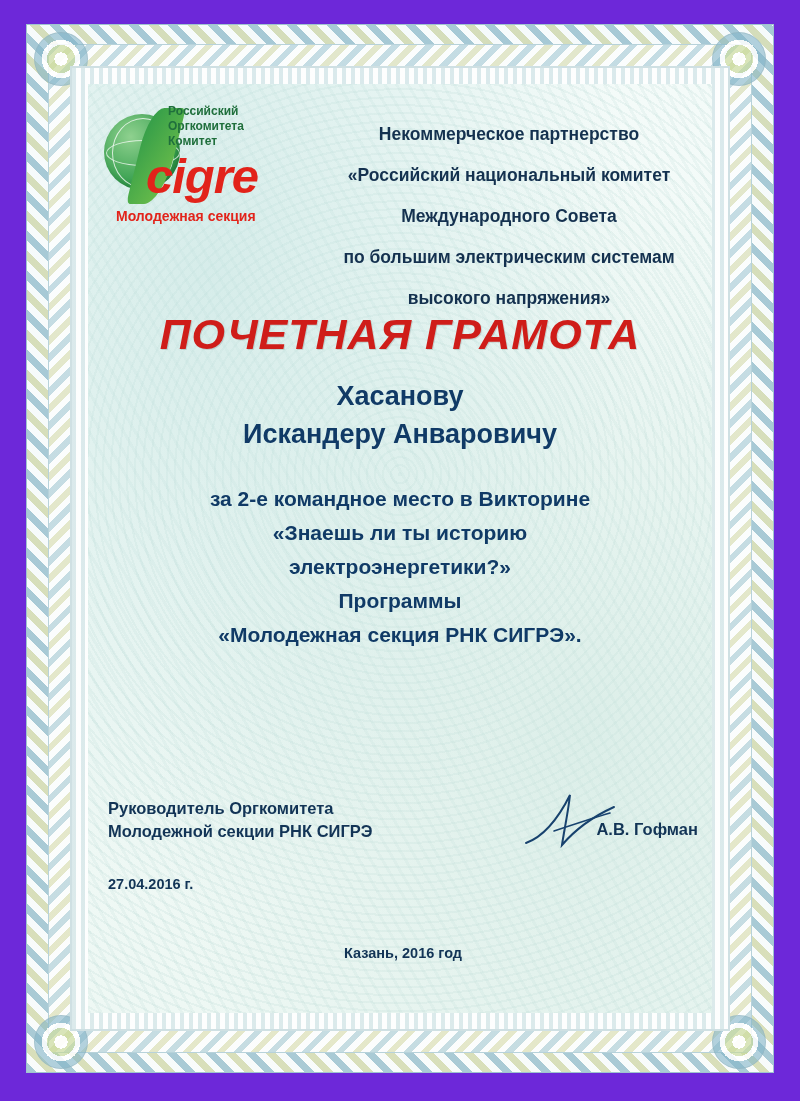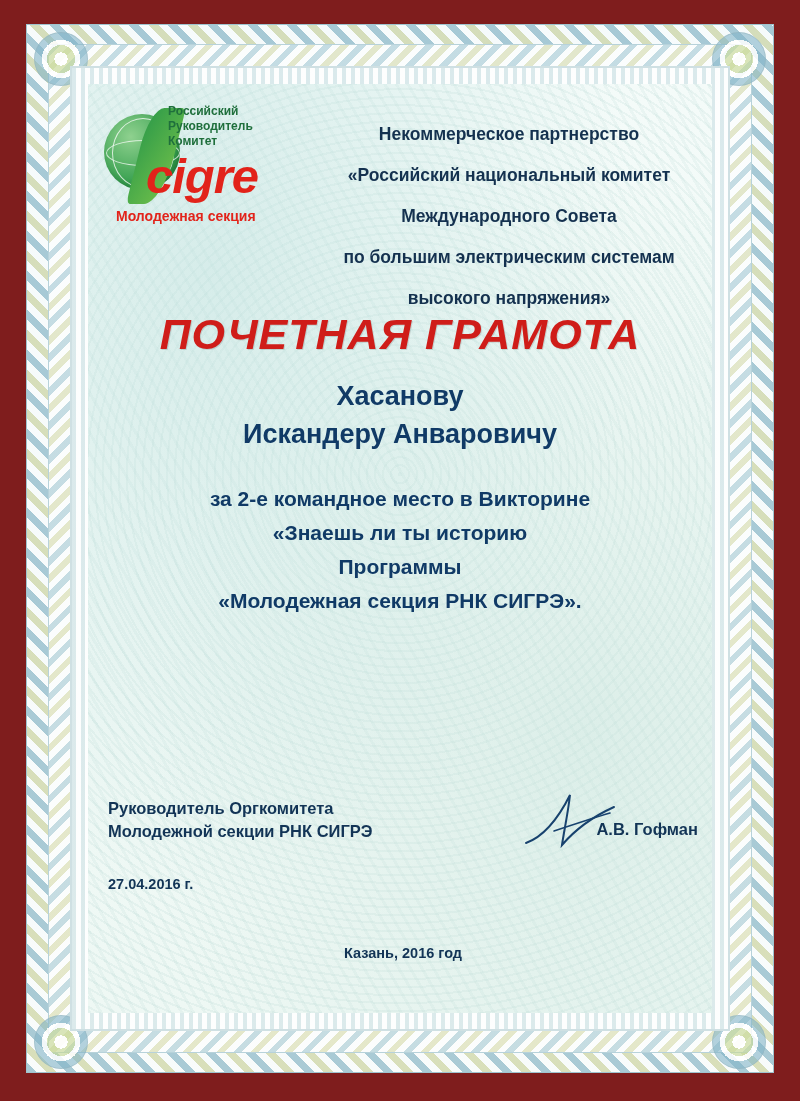--- a/index.html
+++ b/index.html
@@ -11,21 +11,21 @@
     width: 800px;
     height: 1101px;
     font-family: "Liberation Sans", sans-serif;
     overflow: hidden;
   }
 
   .page {
     position: relative;
     width: 800px;
     height: 1101px;
-    background: #7f1d1d;
+    background: #6d28d9;
   }
 
   
   .border-outer {
     position: absolute;
     left: 26px;
     top: 24px;
     width: 748px;
     height: 1049px;
     background:
@@ -313,21 +313,21 @@
 
   <div class="content">
 
     <div class="header">
 
       <div class="logo">
         <div class="logo-globe"></div>
         <div class="logo-swoosh"></div>
         <div class="logo-top-text">
           <div>Российский</div>
-          <div>Руководитель</div>
+          <div>Оргкомитета</div>
           <div>Комитет</div>
         </div>
         <div class="logo-cigre">cigre</div>
         <div class="logo-sub">Молодежная секция</div>
       </div>
 
       <div class="org-title">
         <div>Некоммерческое партнерство</div>
         <div>«Российский национальный комитет</div>
         <div>Международного Совета</div>
@@ -340,20 +340,21 @@
     <div class="award-title">ПОЧЕТНАЯ ГРАМОТА</div>
 
     <div class="recipient">
       <div class="r1">Хасанову</div>
       <div class="r2">Искандеру Анваровичу</div>
     </div>
 
     <div class="reason">
       <div>за 2-е командное место в Викторине</div>
       <div>«Знаешь ли ты историю</div>
+      <div>электроэнергетики?»</div>
       <div>Программы</div>
       <div>«Молодежная секция РНК СИГРЭ».</div>
     </div>
 
     <div class="sig-block">
       <div class="sig-left">
         <div>Руководитель Оргкомитета</div>
         <div>Молодежной секции РНК СИГРЭ</div>
       </div>
 

